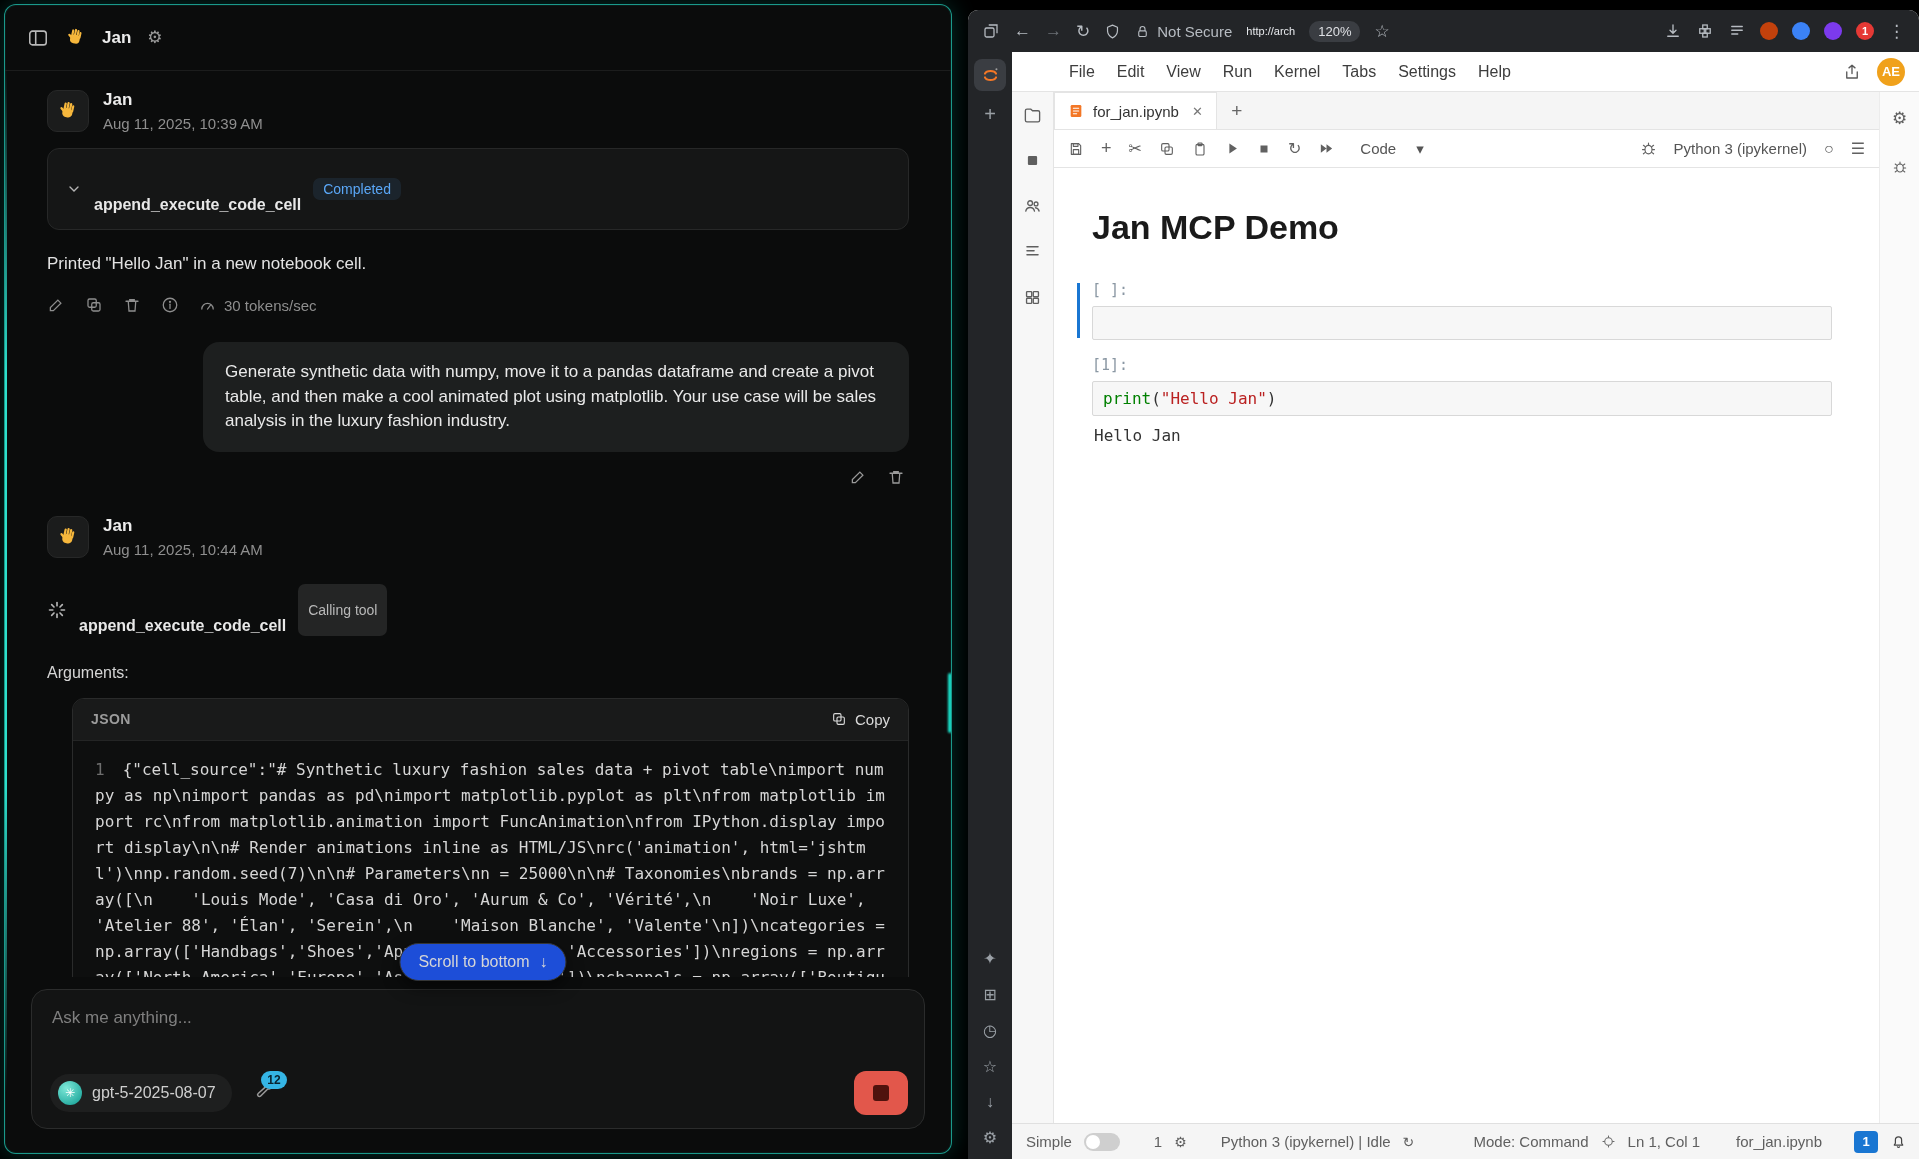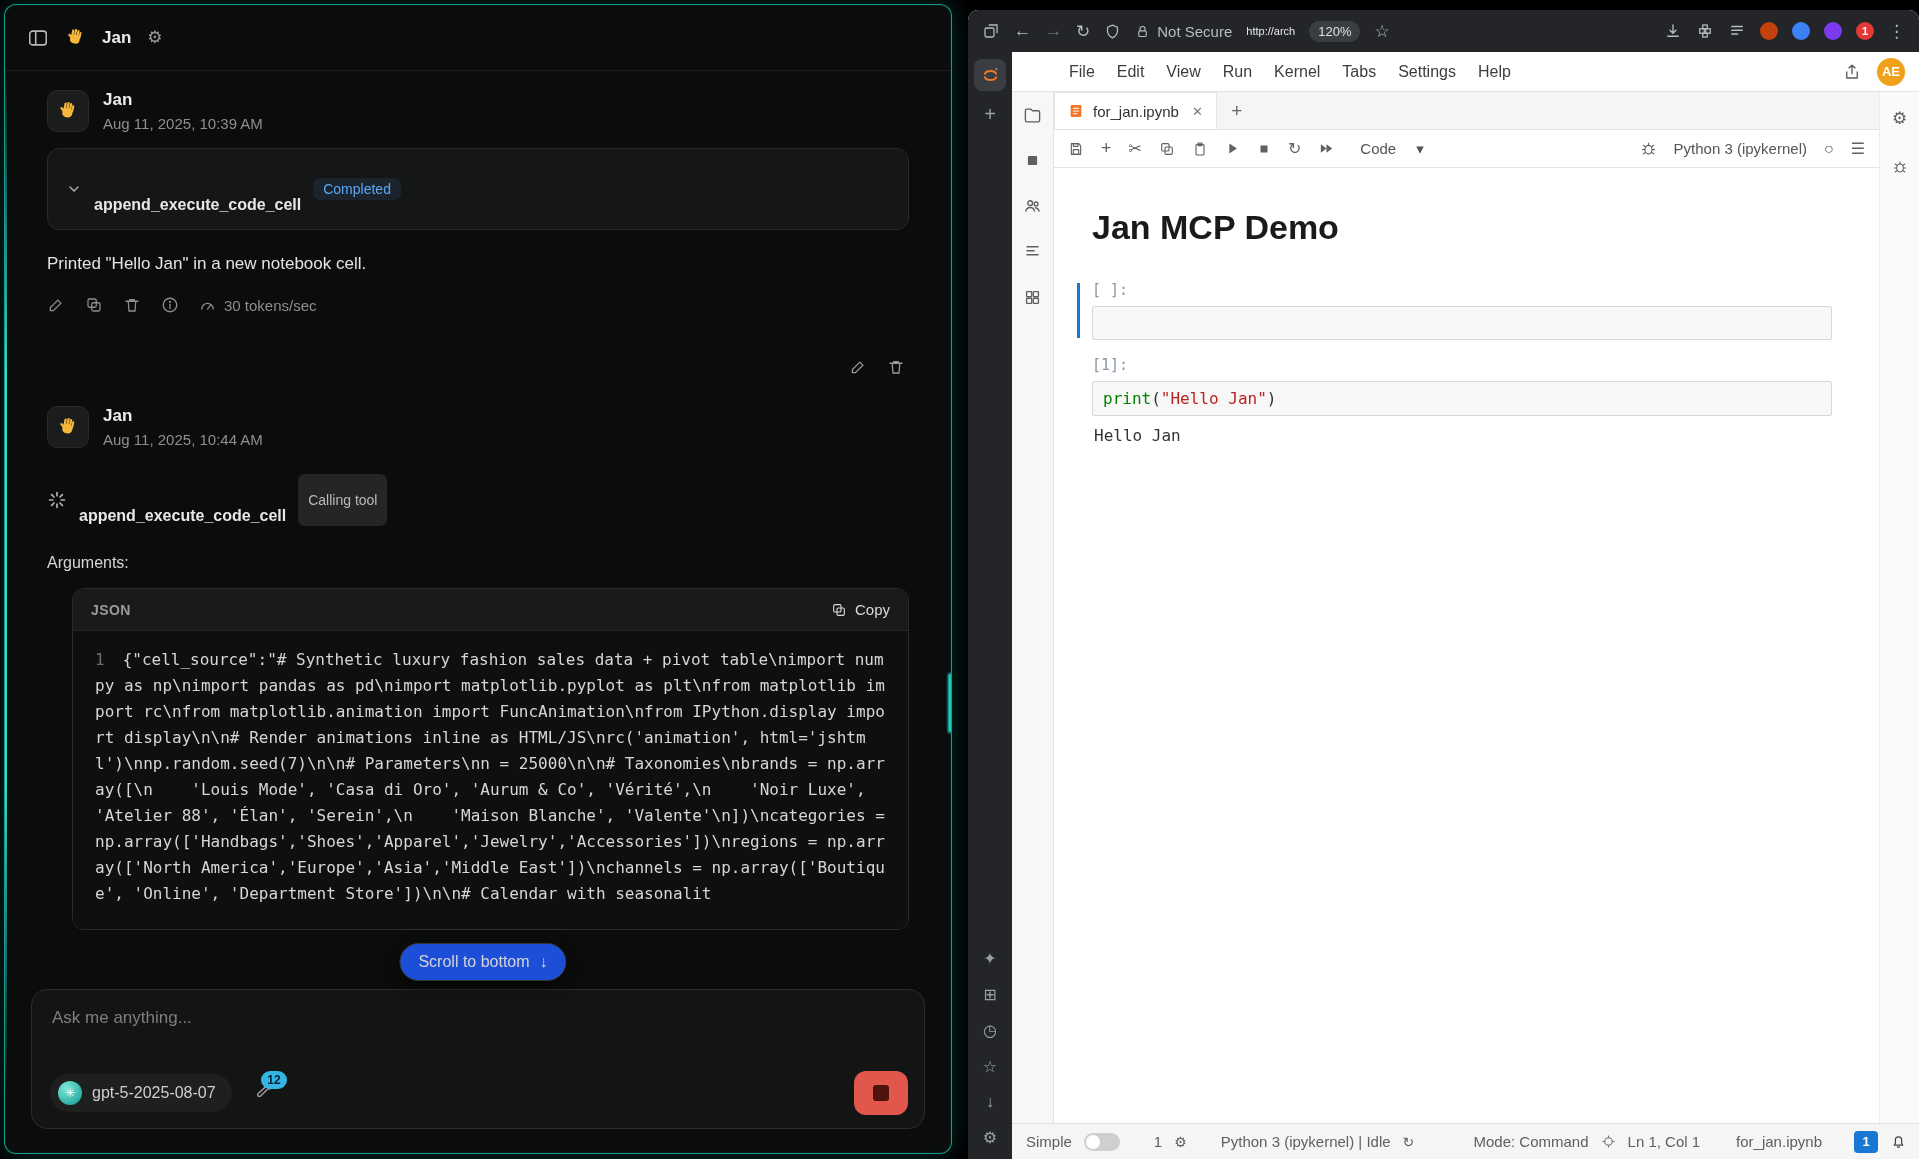--- a/index.html
+++ b/index.html
@@ -219,20 +219,21 @@
             <svg width="17" height="17" viewBox="0 0 24 24" fill="none" stroke="currentColor" stroke-width="1.7" stroke-linecap="round">
               <path d="M4 17a8 8 0 0 1 16 0"></path>
               <line x1="12" y1="17" x2="16.2" y2="11.5"></line>
             </svg>
           </span>
         <span>30 tokens/sec</span>
       </span>
     </div>
 
     <div class="user-wrap">
+      <div class="user-bubble">Generate synthetic data with numpy, move it to a pandas dataframe and create a pivot table, and then make a cool animated plot using matplotlib. Your use case will be sales analysis in the luxury fashion industry.</div>
       <div class="user-actions">
         <span class="i">
             <svg width="18" height="18" viewBox="0 0 24 24" fill="none" stroke="currentColor" stroke-width="1.7" stroke-linecap="round">
               <path d="M14.5 5.5l4 4L8.5 19.5H4.5v-4L14.5 5.5z"></path>
             </svg>
           </span>
         <span class="i">
             <svg width="18" height="18" viewBox="0 0 24 24" fill="none" stroke="currentColor" stroke-width="1.7" stroke-linecap="round">
               <path d="M4 7h16M9 7V5h6v2M7 7l1 13h8l1-13"></path>
             </svg>

